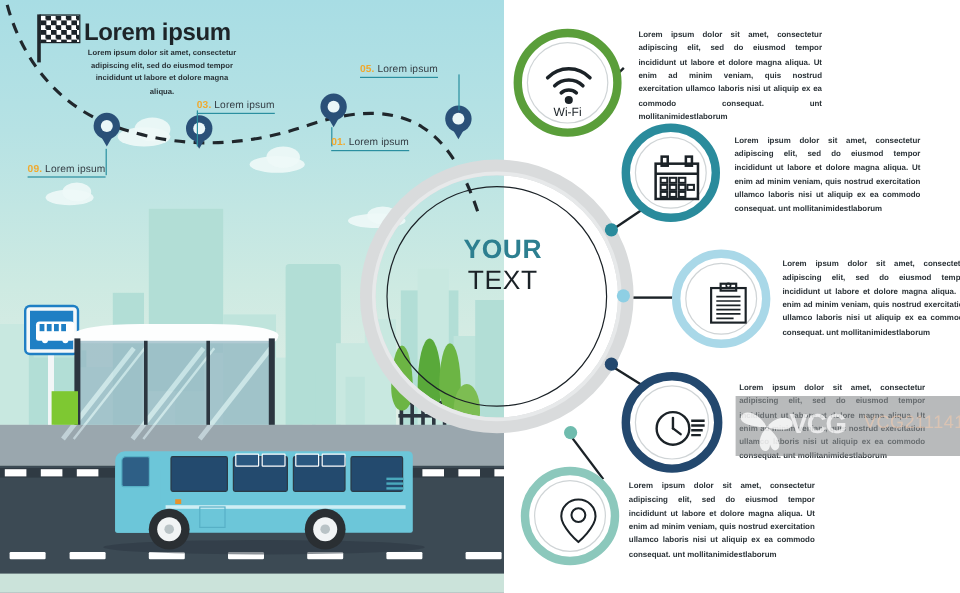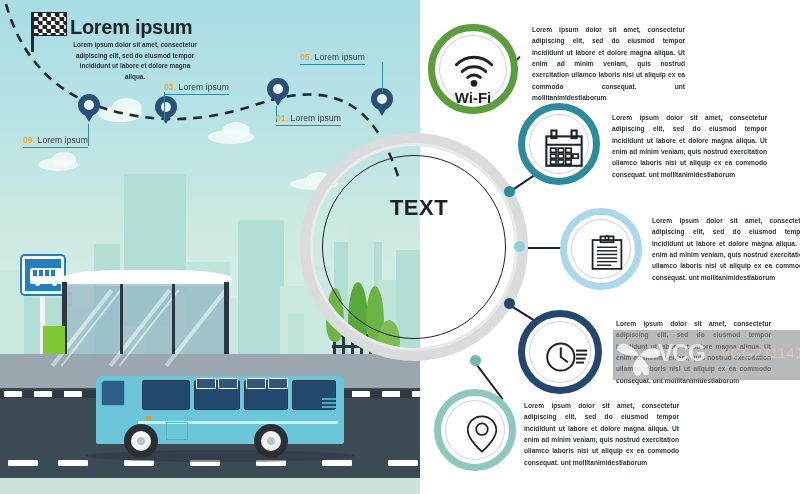--- a/index.html
+++ b/index.html
@@ -94,32 +94,32 @@
 
   #center-hub { position:absolute; left:-120px; top:133px; width:228px; height:228px; }
   #hub-gray { position:absolute; left:0; top:0; width:228px; height:228px; border-radius:50%;
       border:13px solid #d9dbdc; }
   #hub-gray2 { position:absolute; left:10px; top:10px; width:208px; height:208px; border-radius:50%;
       border:3px solid #e7e9ea; }
   #hub-line { position:absolute; left:22px; top:22px; width:184px; height:184px; border-radius:50%;
       border:1.6px solid #1b2227; }
   #hub-text { position:absolute; left:44px; top:62px; width:150px; text-align:center; line-height:1.18; }
   #hub-text .l1 { font-size:22px; font-weight:700; color:#2d7f90; letter-spacing:.5px; }
-  #hub-text .l2,#hub-text .l3 { font-size:22px; font-weight:700; color:#1b2227; letter-spacing:.5px; }
+  #hub-text .l2,#hub-text .l3 { font-size:22px; font-weight:400; color:#1b2227; letter-spacing:.5px; }
 
   .spoke { position:absolute; height:1.6px; background:#1b2227; transform-origin:0 50%; }
   .node { position:absolute; width:11px; height:11px; border-radius:50%; }
 
   .icon-circle { position:absolute; border-radius:50%; background:#fff; }
   .icon-circle .ring-in { position:absolute; border-radius:50%; border:1.3px solid #cfd4d6; }
 
   .body-text { position:absolute; font-size:6.6px; line-height:1.72; color:#2b3338;
       text-align:justify; font-weight:700; }
 
-  .wifi-label { position:absolute; width:100%; text-align:center; font-size:15px; font-weight:700; color:#1b2227; }
+  .wifi-label { position:absolute; width:100%; text-align:center; font-size:10px; font-weight:400; color:#1b2227; }
 
   
   #wm-band { position:absolute; left:193px; top:330px; width:187px; height:50px; background:#8c8f91; opacity:.62; }
   #wm-logo { position:absolute; left:238px; top:340px; font-size:23px; font-weight:700; color:#fff; opacity:.72; letter-spacing:-1px; }
   #wm-code { position:absolute; left:300px; top:344px; font-size:15px; color:#f0c9ae; opacity:.62; letter-spacing:.4px; }
   #wm-fan { position:absolute; left:196px; top:336px; width:46px; height:40px; opacity:.8; }
 </style>
 </head>
 <body>
 
@@ -309,20 +309,21 @@
     <div class="spoke" style="left:88px;  top:192px; width:44px; transform:rotate(-34deg);"></div>
     <div class="spoke" style="left:99px;  top:247px; width:58px; transform:rotate(0deg);"></div>
     <div class="spoke" style="left:88px;  top:303px; width:46px; transform:rotate(32deg);"></div>
     <div class="spoke" style="left:54px;  top:360px; width:48px; transform:rotate(53deg);"></div>
 
     <div id="center-hub">
       <div id="hub-gray"></div>
       <div id="hub-gray2"></div>
       <div id="hub-line"></div>
       <div id="hub-text">
+        <div class="l1">YOUR</div>
         <div class="l2">TEXT</div>
       </div>
     </div>
 
     <div class="node" style="left:52px;  top:92px;  background:#4e9136;"></div>
     <div class="node" style="left:84px;  top:186px; background:#2a8b9c;"></div>
     <div class="node" style="left:94px;  top:241px; background:#8ecfe4;"></div>
     <div class="node" style="left:84px;  top:298px; background:#23486e;"></div>
     <div class="node" style="left:50px;  top:355px; background:#6fbcae;"></div>
 

